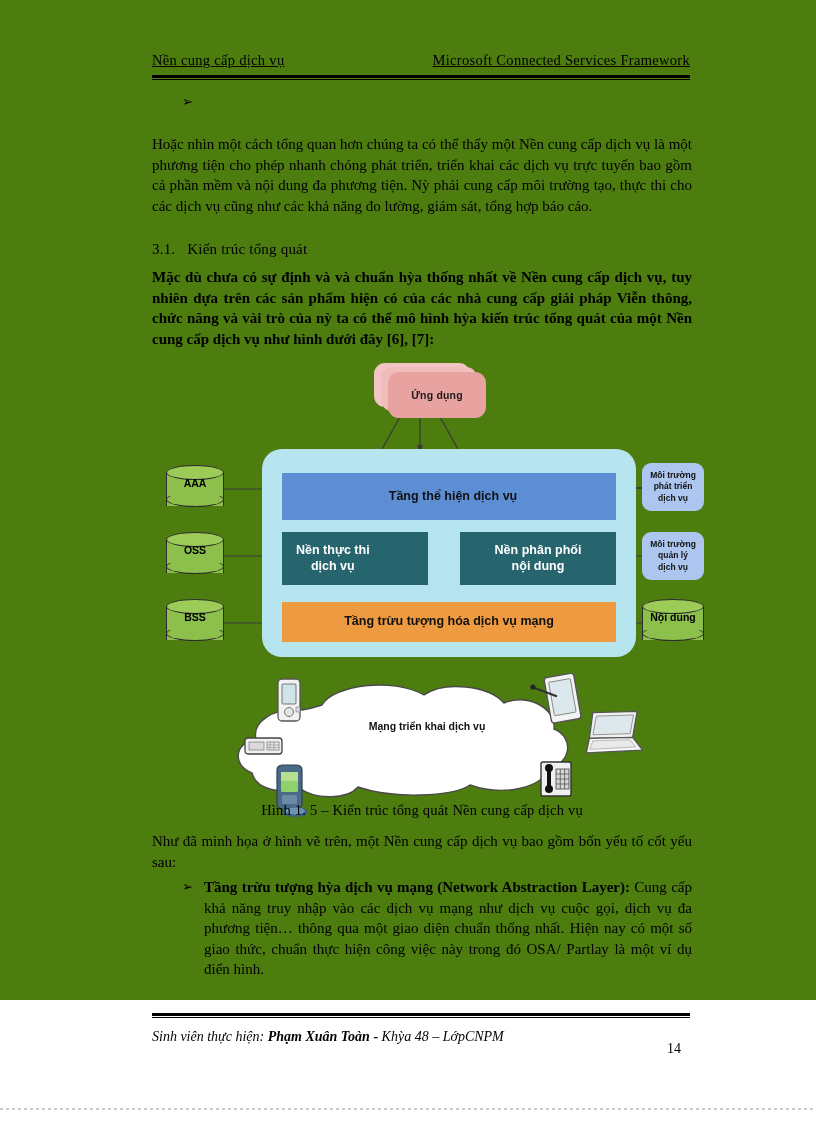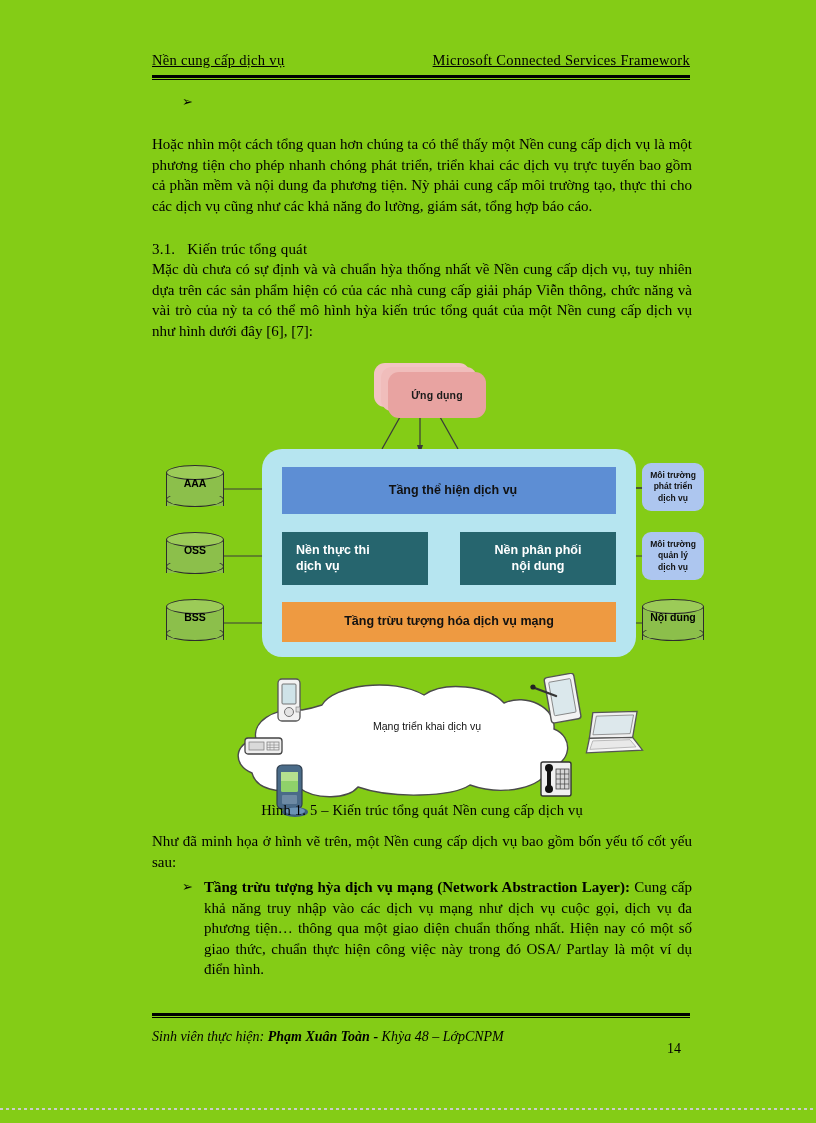--- a/index.html
+++ b/index.html
@@ -11,22 +11,22 @@
     font-family: "Liberation Serif", "DejaVu Serif", serif;
     color: #000000;
     position: relative;
     overflow: hidden;
   }
 
   .page {
     position: absolute;
     left: 0; top: 0;
     width: 816px;
-    height: 1123px;
-    background: #84cc16;
+    height: 1000px;
+    background: #4d7c0f;
   }
 
   
   .header {
     position: absolute;
     left: 152px;
     top: 52px;
     width: 538px;
     height: 22px;
     font-size: 14.5px;
@@ -151,21 +151,21 @@
     display: flex;
     align-items: center;
     justify-content: center;
     text-align: center;
     font-family: "Liberation Sans", sans-serif;
     font-weight: bold;
     color: #ffffff;
     line-height: 1.25;
   }
   .layer-presentation {
-    left: 20px; top: 18px;
+    left: 20px; top: 24px;
     width: 334px; height: 47px;
     background: #5d8ed4;
     font-size: 12.5px;
     color: #111111;
     padding-left: 8px;
   }
   .layer-exec {
     left: 20px; top: 83px;
     width: 146px; height: 53px;
     background: #26656e;
@@ -261,20 +261,21 @@
   .envbox.dev { left: 490px; top: 108px; }
   .envbox.mgmt { left: 490px; top: 177px; }
 
   
   .cloud-wrap {
     position: absolute;
     left: 75px;
     top: 312px;
     width: 400px;
     height: 120px;
+    font-weight: bold;
   }
   .cloud-label {
     position: absolute;
     left: 0; top: 53px;
     width: 400px;
     text-align: center;
     font-family: "Liberation Sans", sans-serif;
     font-size: 10.5px;
     color: #111;
     z-index: 3;
@@ -352,21 +353,21 @@
   <div class="body-text bullet-para" style="left:152px; top:92px; width:540px;">
     <span class="bullet-mark">➢</span>
   </div>
 
   <div class="body-text" style="left:152px; top:134px; width:540px;">Hoặc nhìn một cách tổng quan hơn chúng ta có thể thấy một Nền cung cấp dịch vụ là một phương tiện cho phép nhanh chóng phát triển, triển khai các dịch vụ trực tuyến bao gồm cả phần mềm và nội dung đa phương tiện. Nỳ phải cung cấp môi trường tạo, thực thi cho các dịch vụ cũng như các khả năng đo lường, giám sát, tổng hợp báo cáo.</div>
 
   <div class="heading" style="top:241px;">
     <span class="num">3.1.</span><span>Kiến trúc tổng quát</span>
   </div>
 
-  <div class="body-text" style="left:152px; top:259px; width:540px;">Mặc dù chưa có sự định và và chuẩn hỳa thống nhất về Nền cung cấp dịch vụ, tuy nhiên dựa trên các sản phẩm hiện có của các nhà cung cấp giải pháp Viễn thông, chức năng và vài trò của nỳ ta có thể mô hình hỳa kiến trúc tổng quát của một Nền cung cấp dịch vụ như hình dưới đây [6], [7]:</div>
+  <div class="body-text" style="left:152px; top:267px; width:540px;font-weight:bold;">Mặc dù chưa có sự định và và chuẩn hỳa thống nhất về Nền cung cấp dịch vụ, tuy nhiên dựa trên các sản phẩm hiện có của các nhà cung cấp giải pháp Viễn thông, chức năng và vài trò của nỳ ta có thể mô hình hỳa kiến trúc tổng quát của một Nền cung cấp dịch vụ như hình dưới đây [6], [7]:</div>
 
   <div class="figure">
 
     <svg class="connector-svg" viewBox="0 0 540 445">
 
       <line x1="248" y1="62" x2="230" y2="94" stroke="#3a3a3a" stroke-width="1.2"></line>
       <line x1="268" y1="62" x2="268" y2="94" stroke="#3a3a3a" stroke-width="1.2"></line>
       <line x1="288" y1="62" x2="306" y2="94" stroke="#3a3a3a" stroke-width="1.2"></line>
       <polygon points="265,90 271,90 268,99" fill="#3a3a3a"></polygon>
 
@@ -397,21 +398,21 @@
       <div class="app-card c1"></div>
       <div class="app-card c2"></div>
       <div class="app-card c3">
         <span class="app-label">Ứng dụng</span>
       </div>
     </div>
 
     <div class="platform">
       <div class="layer layer-presentation">Tầng thể hiện dịch vụ</div>
       <div class="layer layer-exec">
-        <span style="white-space:pre-line;">Nền thực thi
+        <span style="white-space:pre-line;text-align:center;">Nền thực thi
 dịch vụ</span>
       </div>
       <div class="layer layer-content">
         <span style="white-space:pre-line;">Nền phân phối
 nội dung</span>
       </div>
       <div class="layer layer-abstraction">Tầng trừu tượng hóa dịch vụ mạng</div>
     </div>
 
     <div class="cyl aaa">

